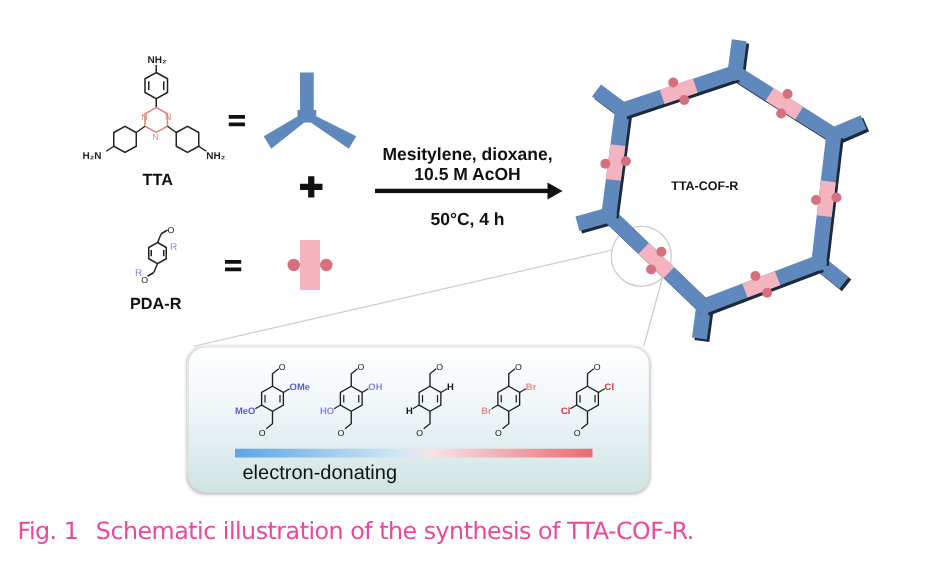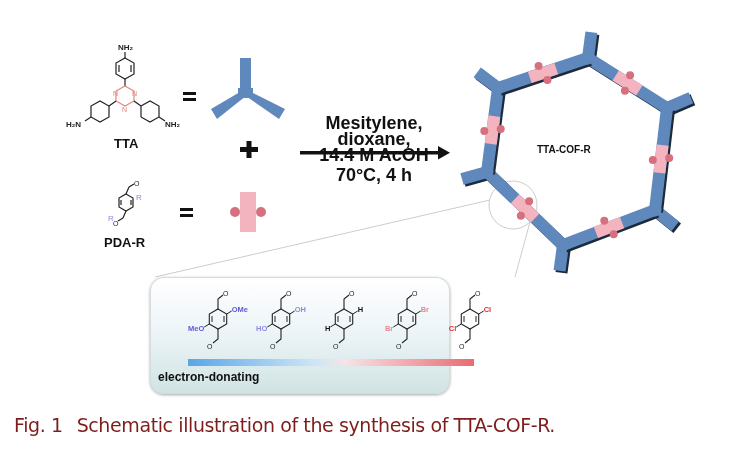--- a/index.html
+++ b/index.html
@@ -1,28 +1,28 @@
 <!DOCTYPE html>
 <html><head>
 <meta charset="utf-8">
 <style>
   html, body { margin: 0; padding: 0; background: #ffffff; }
   body { width: 750px; height: 450px; position: relative; overflow: hidden; font-family: "Liberation Sans", sans-serif; color: #111; }
   .abs { position: absolute; }
   .lbl { font-weight: bold; font-family: "Liberation Sans", sans-serif; }
   #figure { position: absolute; left: 0; top: 0; width: 750px; height: 400px; }
-  .caption { position: absolute; left: 14px; top: 414px; font-size: 19px; font-family: "DejaVu Sans", sans-serif; letter-spacing: -0.4px; color: #7f1d1d; }
+  .caption { position: absolute; left: 14px; top: 414px; font-size: 19px; font-family: "DejaVu Sans", sans-serif; letter-spacing: -0.4px; color: #ec4899; }
   .caption .fig-num { font-weight: normal; margin-right: 14px; }
-  .cond { position: absolute; font-weight: bold; font-size: 18px; text-align: center; line-height: 16px; }
-  .panel { position: absolute; left: 150px; top: 277px; width: 300px; height: 117px; border-radius: 14px;
+  .cond { position: absolute; font-weight: bold; font-size: 14px; text-align: center; line-height: 16px; }
+  .panel { position: absolute; left: 150px; top: 277px; width: 370px; height: 117px; border-radius: 14px;
            background: linear-gradient(180deg, #ffffff 0%, #eef5f8 45%, #cfe3e2 100%);
            box-shadow: 0 1px 3px rgba(0,0,0,0.35), inset 0 0 0 1px #d4dcdf; }
   .grad-bar { position: absolute; left: 50px; top: 357px; width: 287px; height: 7px;
               background: linear-gradient(90deg, #5aa6e6 0%, #cfe6f7 45%, #f7e3e6 55%, #ea6b73 100%); }
-  .ends { position: absolute; font-weight: bold; font-size: 12px; }
+  .ends { position: absolute; font-weight: normal; font-size: 16px; margin-left: 36px; }
 </style>
 </head>
 <body>
 
 <div id="figure">
   <svg width="750" height="400" viewBox="0 0 750 400" xmlns="http://www.w3.org/2000/svg" style="position:absolute;left:0;top:0;">
 
     <g stroke="#222" stroke-width="1.2" fill="none">
 
       <polygon points="125,58 134,63 134,74 125,79 116,74 116,63"></polygon>
@@ -160,24 +160,24 @@
         <circle cx="667" cy="108" r="6.5" fill="#5f89bd"></circle>
         <circle cx="655" cy="210" r="6.5" fill="#5f89bd"></circle>
         <circle cx="563" cy="245" r="6.5" fill="#5f89bd"></circle>
         <circle cx="487" cy="172" r="6.5" fill="#5f89bd"></circle>
         <circle cx="498" cy="88" r="6.5" fill="#5f89bd"></circle>
       </g>
   </svg>
 
   <div class="cond" style="left:296px;top:115px;width:156px;">
     <div>Mesitylene, dioxane,</div>
-    <div>14.4 M AcOH</div>
+    <div>10.5 M AcOH</div>
   </div>
   <div class="cond" style="left:296px;top:167px;width:156px;">
-    <div>70°C, 4 h</div>
+    <div>50°C, 4 h</div>
   </div>
 
   <div class="abs lbl" style="left:537px;top:144px;font-size:10px;">TTA-COF-R</div>
 
   <div class="panel">
     <svg id="panel-svg" width="370" height="117" style="position:absolute;left:0;top:0;">
         <g>
           <polygon points="68,32 76.7,37 76.7,47 68,52 59.3,47 59.3,37" fill="none" stroke="#222" stroke-width="1.1"></polygon>
           <line x1="62" y1="39" x2="62" y2="45" stroke="#222" stroke-width="1"></line>
           <line x1="74" y1="39" x2="74" y2="45" stroke="#222" stroke-width="1"></line>

